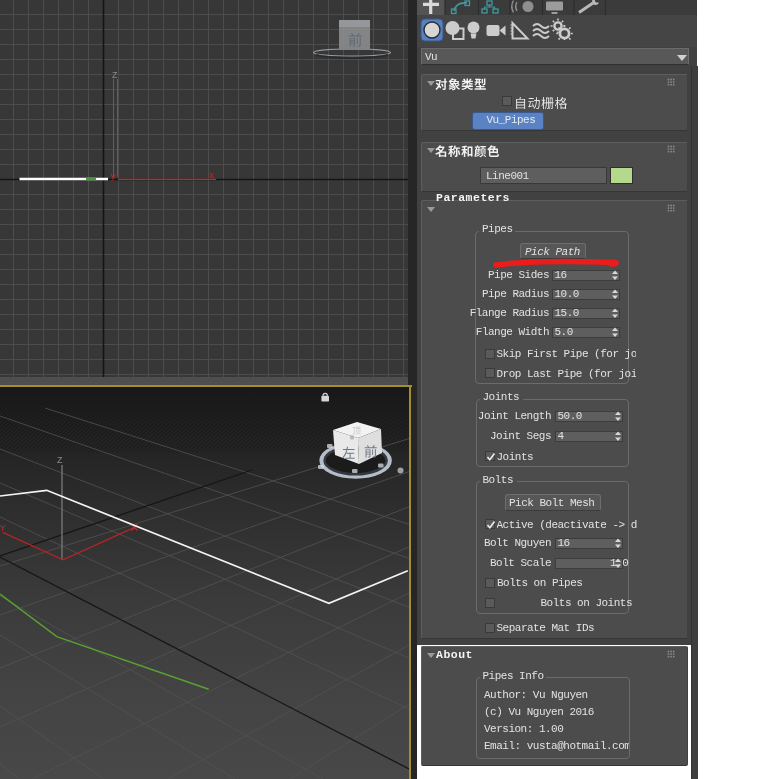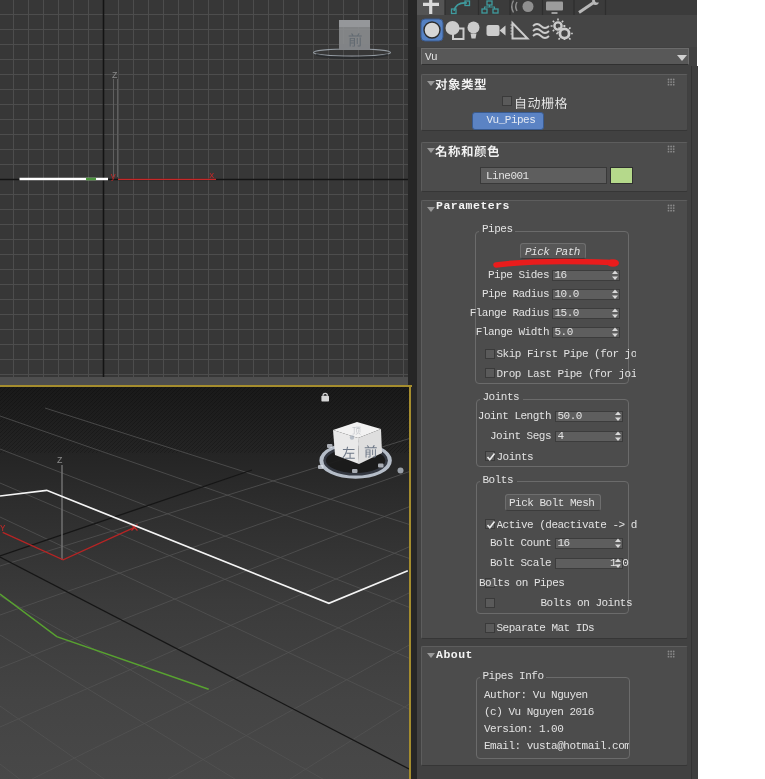--- a/index.html
+++ b/index.html
@@ -73,21 +73,21 @@
         <path d="M604.0 -514.0V-104.0H674.0V-514.0ZM807.0 -544.0V-14.0C807.0 1.0 802.0 5.0 786.0 5.0C769.0 6.0 715.0 6.0 654.0 4.0C665.0 24.0 677.0 56.0 681.0 76.0C758.0 77.0 809.0 75.0 839.0 63.0C870.0 51.0 881.0 30.0 881.0 -13.0V-544.0ZM723.0 -845.0C701.0 -796.0 663.0 -730.0 629.0 -682.0H329.0L378.0 -700.0C359.0 -740.0 316.0 -799.0 278.0 -841.0L208.0 -816.0C244.0 -775.0 281.0 -721.0 300.0 -682.0H53.0V-613.0H947.0V-682.0H714.0C743.0 -723.0 775.0 -773.0 803.0 -819.0ZM409.0 -301.0V-200.0H187.0V-301.0ZM409.0 -360.0H187.0V-459.0H409.0ZM116.0 -523.0V75.0H187.0V-141.0H409.0V-7.0C409.0 6.0 405.0 10.0 391.0 10.0C378.0 11.0 332.0 11.0 281.0 9.0C291.0 28.0 302.0 57.0 307.0 76.0C374.0 76.0 419.0 75.0 446.0 63.0C474.0 52.0 482.0 32.0 482.0 -6.0V-523.0Z" fill="#6e7887"></path>
       </g>
       <g transform="translate(352,49) scale(0.009)" opacity="0.4">
         <path d="M662.0 -496.0V-295.0C662.0 -191.0 645.0 -58.0 398.0 21.0C413.0 37.0 435.0 63.0 444.0 80.0C695.0 -15.0 736.0 -168.0 736.0 -294.0V-496.0ZM707.0 -90.0C779.0 -39.0 869.0 34.0 912.0 82.0L963.0 25.0C918.0 -22.0 827.0 -92.0 755.0 -139.0ZM476.0 -628.0V-155.0H547.0V-557.0H848.0V-157.0H921.0V-628.0H692.0L730.0 -729.0H961.0V-796.0H435.0V-729.0H648.0C641.0 -696.0 631.0 -659.0 621.0 -628.0ZM45.0 -769.0V-698.0H207.0V-51.0C207.0 -35.0 202.0 -31.0 185.0 -30.0C169.0 -29.0 115.0 -29.0 54.0 -31.0C66.0 -10.0 78.0 24.0 82.0 44.0C162.0 45.0 211.0 42.0 240.0 29.0C271.0 17.0 282.0 -5.0 282.0 -51.0V-698.0H416.0V-769.0Z" fill="#7a828e"></path>
       </g>
       <circle cx="352" cy="52.5" r="2.2" fill="#9aa4b2" opacity="0.65"></circle>
       <circle cx="400.5" cy="85.5" r="3" fill="#9aa0a8"></circle>
     </svg>
 <div style="position:absolute;left:0;top:384.5px;width:411.5px;height:2.8px;background:#a58d2e"></div>
 <div style="position:absolute;left:408.5px;top:384.5px;width:2.8px;height:394.5px;background:#a58d2e"></div>
-<div style="position:absolute;left:417px;top:0;width:280px;height:779px;background:#414141">
+<div style="position:absolute;left:417px;top:0;width:280px;height:645px;background:#414141">
       <div style="position:absolute;left:0;top:0;width:280px;height:15px;background:#3b3b3b"></div>
       <div style="position:absolute;left:0;top:0;width:28px;height:15px;background:#545454"></div>
       <svg width="280" height="15" viewBox="0 0 280 15" style="position:absolute;left:0;top:0">
         <path d="M28 0V15" stroke="#2e2e2e" stroke-width="1.2"></path>
         <path d="M61.5 0V15" stroke="#2e2e2e" stroke-width="1.2"></path>
         <path d="M93 0V15" stroke="#2e2e2e" stroke-width="1.2"></path>
         <path d="M125.5 0V15" stroke="#2e2e2e" stroke-width="1.2"></path>
         <path d="M157 0V15" stroke="#2e2e2e" stroke-width="1.2"></path>
         <path d="M188.5 0V15" stroke="#2e2e2e" stroke-width="1.2"></path>
         <path d="M13.7 0 V14 M6 4.3 H22" stroke="#dadada" stroke-width="3.2" fill="none"></path>
@@ -183,21 +183,21 @@
         <circle cx="1.5" cy="1.5" r="0.9" fill="#8a8a8a"></circle>
         <circle cx="4.1" cy="1.5" r="0.9" fill="#8a8a8a"></circle>
         <circle cx="6.7" cy="1.5" r="0.9" fill="#8a8a8a"></circle>
         <circle cx="1.5" cy="4.1" r="0.9" fill="#8a8a8a"></circle>
         <circle cx="4.1" cy="4.1" r="0.9" fill="#8a8a8a"></circle>
         <circle cx="6.7" cy="4.1" r="0.9" fill="#8a8a8a"></circle>
         <circle cx="1.5" cy="6.7" r="0.9" fill="#8a8a8a"></circle>
         <circle cx="4.1" cy="6.7" r="0.9" fill="#8a8a8a"></circle>
         <circle cx="6.7" cy="6.7" r="0.9" fill="#8a8a8a"></circle>
       </svg>
-      <div class="th" style="left:19px;top:199px;">Parameters</div>
+      <div class="th" style="left:19px;top:191px;">Parameters</div>
       <div style="position:absolute;left:58px;top:230.5px;width:153.5px;height:153.5px;border:1px solid #6b6b6b;border-radius:4px;box-sizing:border-box"></div>
       <div style="position:absolute;left:62px;top:223.5px;width:36px;height:14px;background:#4c4c4c"></div>
       <div class="t" style="left:65px;top:223.0px;">Pipes</div>
       <div style="position:absolute;left:102.5px;top:243px;width:66px;height:16px;background:#575757;border:1px solid #6e6e6e;border-bottom-color:#3c3c3c;border-radius:3px;box-sizing:border-box"></div>
       <div class="t" style="left:108px;top:245.5px;font-style:italic;">Pick Path</div>
       <svg width="130" height="14" viewBox="0 0 130 14" style="position:absolute;left:76px;top:256px">
         <path d="M3 9 C30 5.5 70 4.5 118 6.5" stroke="#ea1c1c" stroke-width="5.6" fill="none" stroke-linecap="round"></path>
         <ellipse cx="120" cy="7" rx="6" ry="3.8" fill="#ea1c1c"></ellipse>
       </svg>
       <div class="t" style="left:0px;top:269.0px;width:132px;text-align:right">Pipe Sides</div>
@@ -257,36 +257,36 @@
       <div style="position:absolute;left:58.5px;top:481px;width:153.5px;height:133px;border:1px solid #6b6b6b;border-radius:4px;box-sizing:border-box"></div>
       <div style="position:absolute;left:62.5px;top:474px;width:37px;height:14px;background:#4c4c4c"></div>
       <div class="t" style="left:65.5px;top:473.5px;">Bolts</div>
       <div style="position:absolute;left:87.5px;top:494px;width:96.5px;height:16.5px;background:#575757;border:1px solid #6e6e6e;border-bottom-color:#3c3c3c;border-radius:3px;box-sizing:border-box"></div>
       <div class="t" style="left:92px;top:497px;">Pick Bolt Mesh</div>
       <div style="position:absolute;left:67.5px;top:519px;width:10px;height:10px;background:#5a5a5a;border:1px solid #3a3a3a;box-sizing:border-box"></div>
       <svg width="12" height="12" viewBox="0 0 12 12" style="position:absolute;left:67.5px;top:518.5px">
         <path d="M2.5 6 L4.8 8.7 L9.5 2.5" stroke="#ececec" stroke-width="1.6" fill="none"></path>
       </svg>
       <div class="t" style="left:79.5px;top:518.5px;width:140px;overflow:hidden;white-space:nowrap">Active (deactivate -&gt; d</div>
-      <div class="t" style="left:0px;top:537.0px;width:134px;text-align:right">Bolt Count</div>
+      <div class="t" style="left:0px;top:537.0px;width:134px;text-align:right">Bolt Nguyen</div>
       <div style="position:absolute;left:137.5px;top:537.5px;width:68px;height:11.5px;background:#5e5e5e;border:1px solid #3c3c3c;box-sizing:border-box"></div>
       <div class="t" style="left:140.5px;top:537.0px;">16</div>
       <svg width="8" height="11" viewBox="0 0 8 11" style="position:absolute;left:196.5px;top:537.5px">
         <polygon points="1,4 7,4 4,0.5" fill="#d8d8d8"></polygon>
         <polygon points="1,6.5 7,6.5 4,10" fill="#d8d8d8"></polygon>
       </svg>
       <div class="t" style="left:0px;top:557.0px;width:134px;text-align:right">Bolt Scale</div>
       <div style="position:absolute;left:137.5px;top:557.5px;width:68px;height:11.5px;background:#5e5e5e;border:1px solid #3c3c3c;box-sizing:border-box"></div>
       <div class="t" style="left:149px;top:557.0px;margin-left:44px;">1.0</div>
       <svg width="8" height="11" viewBox="0 0 8 11" style="position:absolute;left:196.5px;top:557.5px">
         <polygon points="1,4 7,4 4,0.5" fill="#d8d8d8"></polygon>
         <polygon points="1,6.5 7,6.5 4,10" fill="#d8d8d8"></polygon>
       </svg>
       <div style="position:absolute;left:67.5px;top:577.5px;width:10px;height:10px;background:#5a5a5a;border:1px solid #3a3a3a;box-sizing:border-box"></div>
-      <div class="t" style="left:62px;top:577px;">Bolts on Pipes</div>
+      <div class="t" style="left:80px;top:577px;">Bolts on Pipes</div>
       <div style="position:absolute;left:67.5px;top:597.5px;width:10px;height:10px;background:#5a5a5a;border:1px solid #3a3a3a;box-sizing:border-box"></div>
       <div class="t" style="left:79.5px;top:597px;margin-left:44px;">Bolts on Joints</div>
       <div style="position:absolute;left:67.5px;top:622.5px;width:10px;height:10px;background:#5a5a5a;border:1px solid #3a3a3a;box-sizing:border-box"></div>
       <div class="t" style="left:79.5px;top:622px;">Separate Mat IDs</div>
       <div style="position:absolute;left:3.5px;top:646px;width:267px;height:120px;background:#4c4c4c;border:1px solid #5d5d5d;border-bottom-color:#363636;border-right-color:#404040;border-radius:2px;box-sizing:border-box"></div>
       <svg width="10" height="8" viewBox="0 0 10 8" style="position:absolute;left:9px;top:650.5px">
         <polygon points="1,2 9,2 5,7" fill="#9a9a9a"></polygon>
       </svg>
       <svg width="9" height="9" viewBox="0 0 9 9" style="position:absolute;left:250px;top:649.5px">
         <circle cx="1.5" cy="1.5" r="0.9" fill="#8a8a8a"></circle>

